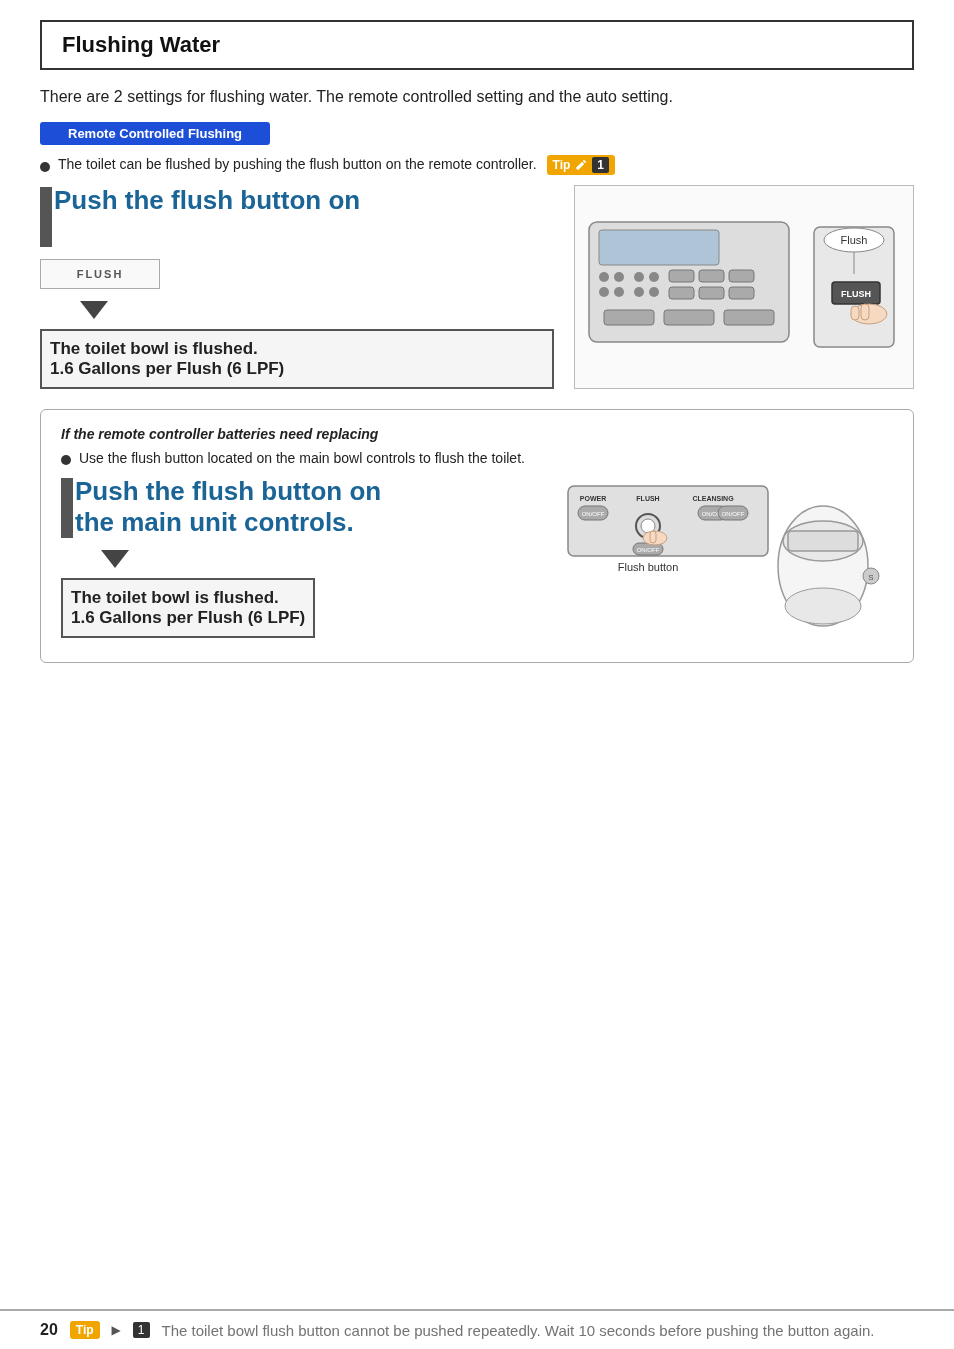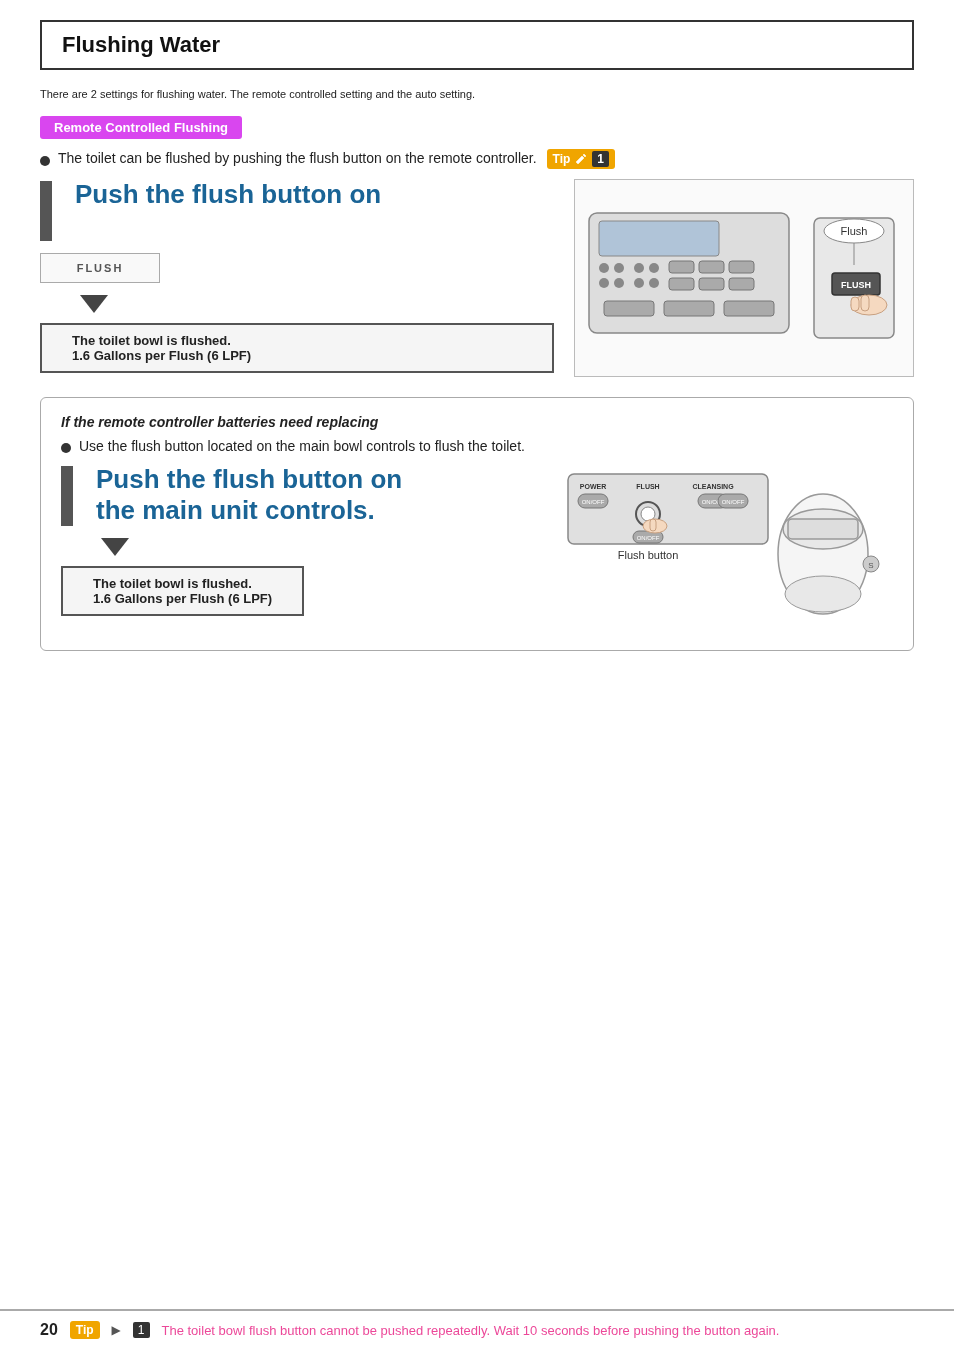--- a/index.html
+++ b/index.html
@@ -23,29 +23,29 @@
     }
     .page-title {
       font-size: 22px;
       font-weight: bold;
       color: #111;
     }
 
     
     .intro-text {
       margin-bottom: 16px;
-      font-size: 11px;
+      font-size: 16px;
     }
 
     
     .section-label {
       display: inline-block;
-      background: #d946ef;
+      background: #1d4ed8;
       color: #fff;
-      padding: 4px 14px;
+      padding: 4px 28px;
       font-size: 13px;
       font-weight: bold;
       border-radius: 3px;
       margin-bottom: 10px;
     }
 
     
     .bullet-row {
       display: flex;
       align-items: center;
@@ -100,21 +100,21 @@
       flex-direction: column;
     }
 
     .step-heading {
       font-size: 26px;
       font-weight: bold;
       color: #1a6496;
       line-height: 1.2;
       margin-bottom: 12px;
       display: flex;
-      gap: 23px;
+      gap: 2px;
       align-items: flex-start;
     }
     .step-bar {
       width: 12px;
       min-height: 60px;
       background: #555;
       flex-shrink: 0;
       margin-top: 2px;
     }
 
@@ -139,22 +139,22 @@
       height: 0;
       border-left: 14px solid transparent;
       border-right: 14px solid transparent;
       border-top: 18px solid #444;
       margin: 4px 0 10px 40px;
     }
 
     
     .result-box {
       border: 2px solid #555;
-      padding: 8px 30px;
-      font-size: 13px;
+      padding: 8px 8px;
+      font-size: 17px;
       font-weight: bold;
       color: #222;
       background: #f5f5f5;
       display: inline-block;
     }
 
     
     .instruction-right {
       width: 340px;
       border: 1px solid #bbb;
@@ -236,22 +236,22 @@
       color: #555;
     }
     .footer-tip-num {
       background: #333;
       color: #fff;
       padding: 1px 5px;
       border-radius: 2px;
       font-size: 12px;
     }
     .footer-text {
-      font-size: 13px;
-      color: #ec4899;
+      font-size: 15px;
+      color: #737373;
     }
   </style>
 </head>
 <body>
 
 <div class="page-title-box">
   <span class="page-title">Flushing Water</span>
 </div>
 
 <p class="intro-text">There are 2 settings for flushing water. The remote controlled setting and the auto setting.</p>

